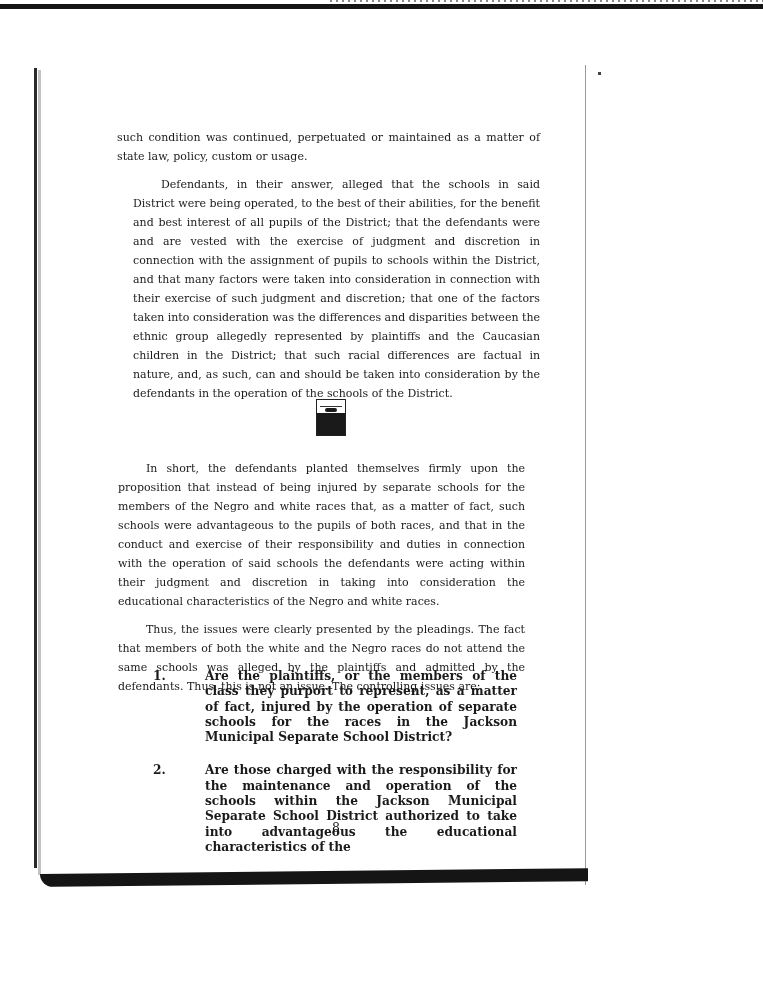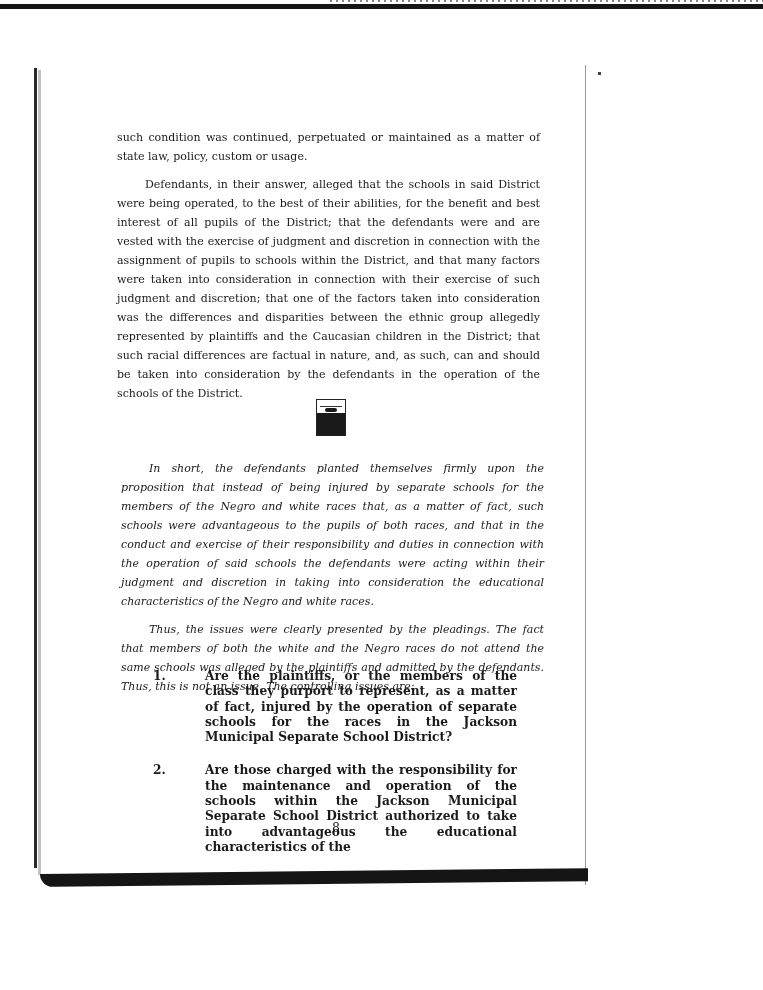--- a/index.html
+++ b/index.html
@@ -83,20 +83,21 @@
     }
     .para {
       font-size: 11px;
       line-height: 19px;
       text-align: justify;
       margin: 0 0 9px 0;
       hyphens: manual;
     }
     .para.indent {
       text-indent: 28px;
+      margin-left: 16px;
     }
     .ornament {
       position: absolute;
       left: 316px;
       top: 399px;
       width: 30px;
       height: 37px;
       border: 1px solid #222;
       box-sizing: border-box;
       background: #fff;
@@ -151,24 +152,23 @@
     .page-number {
       position: absolute;
       left: 330px;
       top: 820px;
       width: 12px;
       text-align: center;
       font-size: 12.5px;
     }
     .body-block-2 {
       position: absolute;
-      left: 121px;
+      left: 102px;
       top: 459px;
       width: 423px;
-      font-style: italic;
     }
   </style>
 </head>
 <body>
 
 <div class="scan-top-dots"></div>
 <div class="scan-top-border"></div>
 <div class="scan-left-border"></div>
 <div class="scan-left-shadow"></div>
 <div class="scan-right-border"></div>

